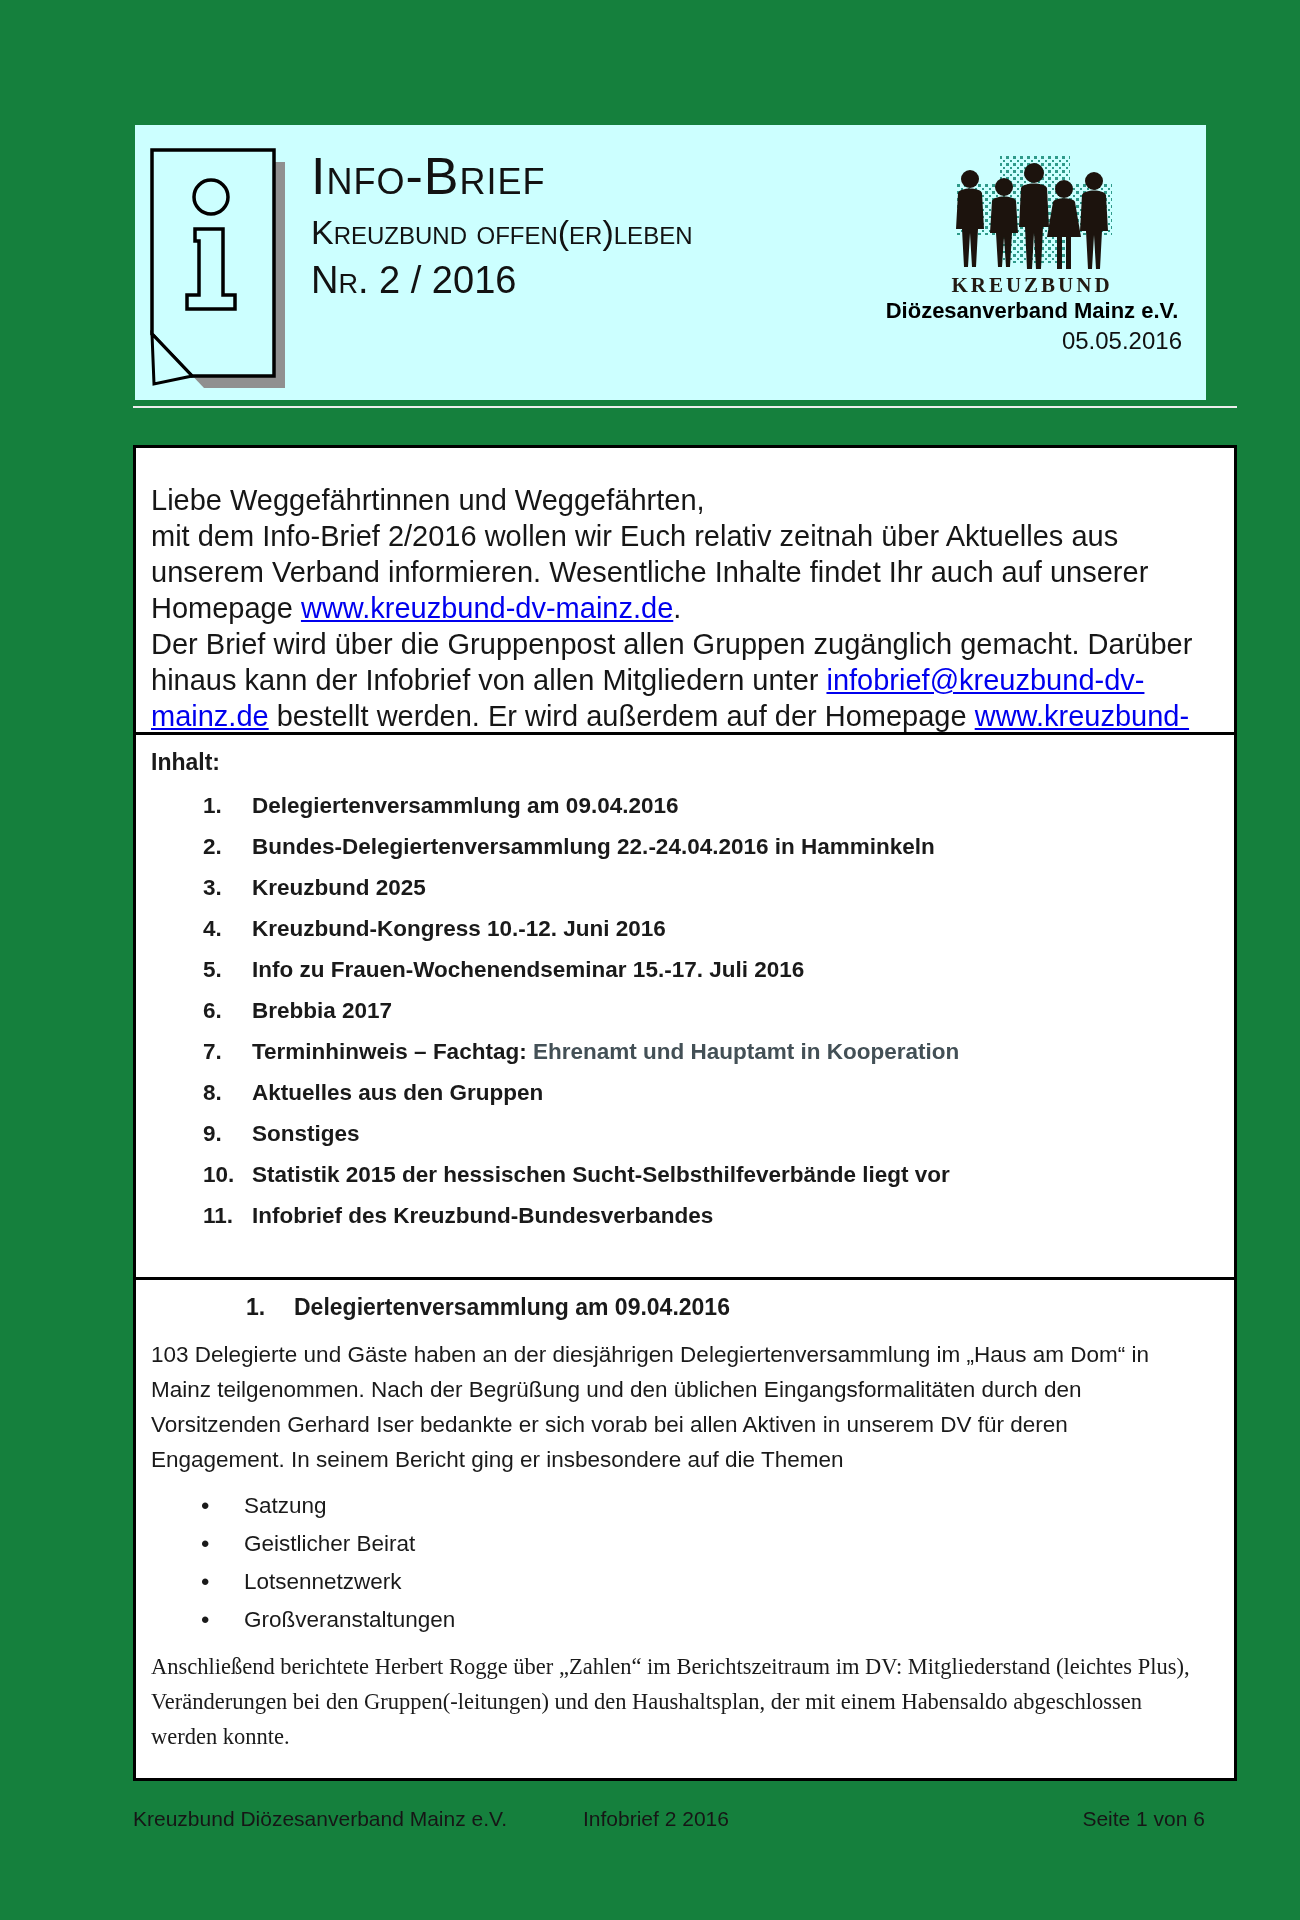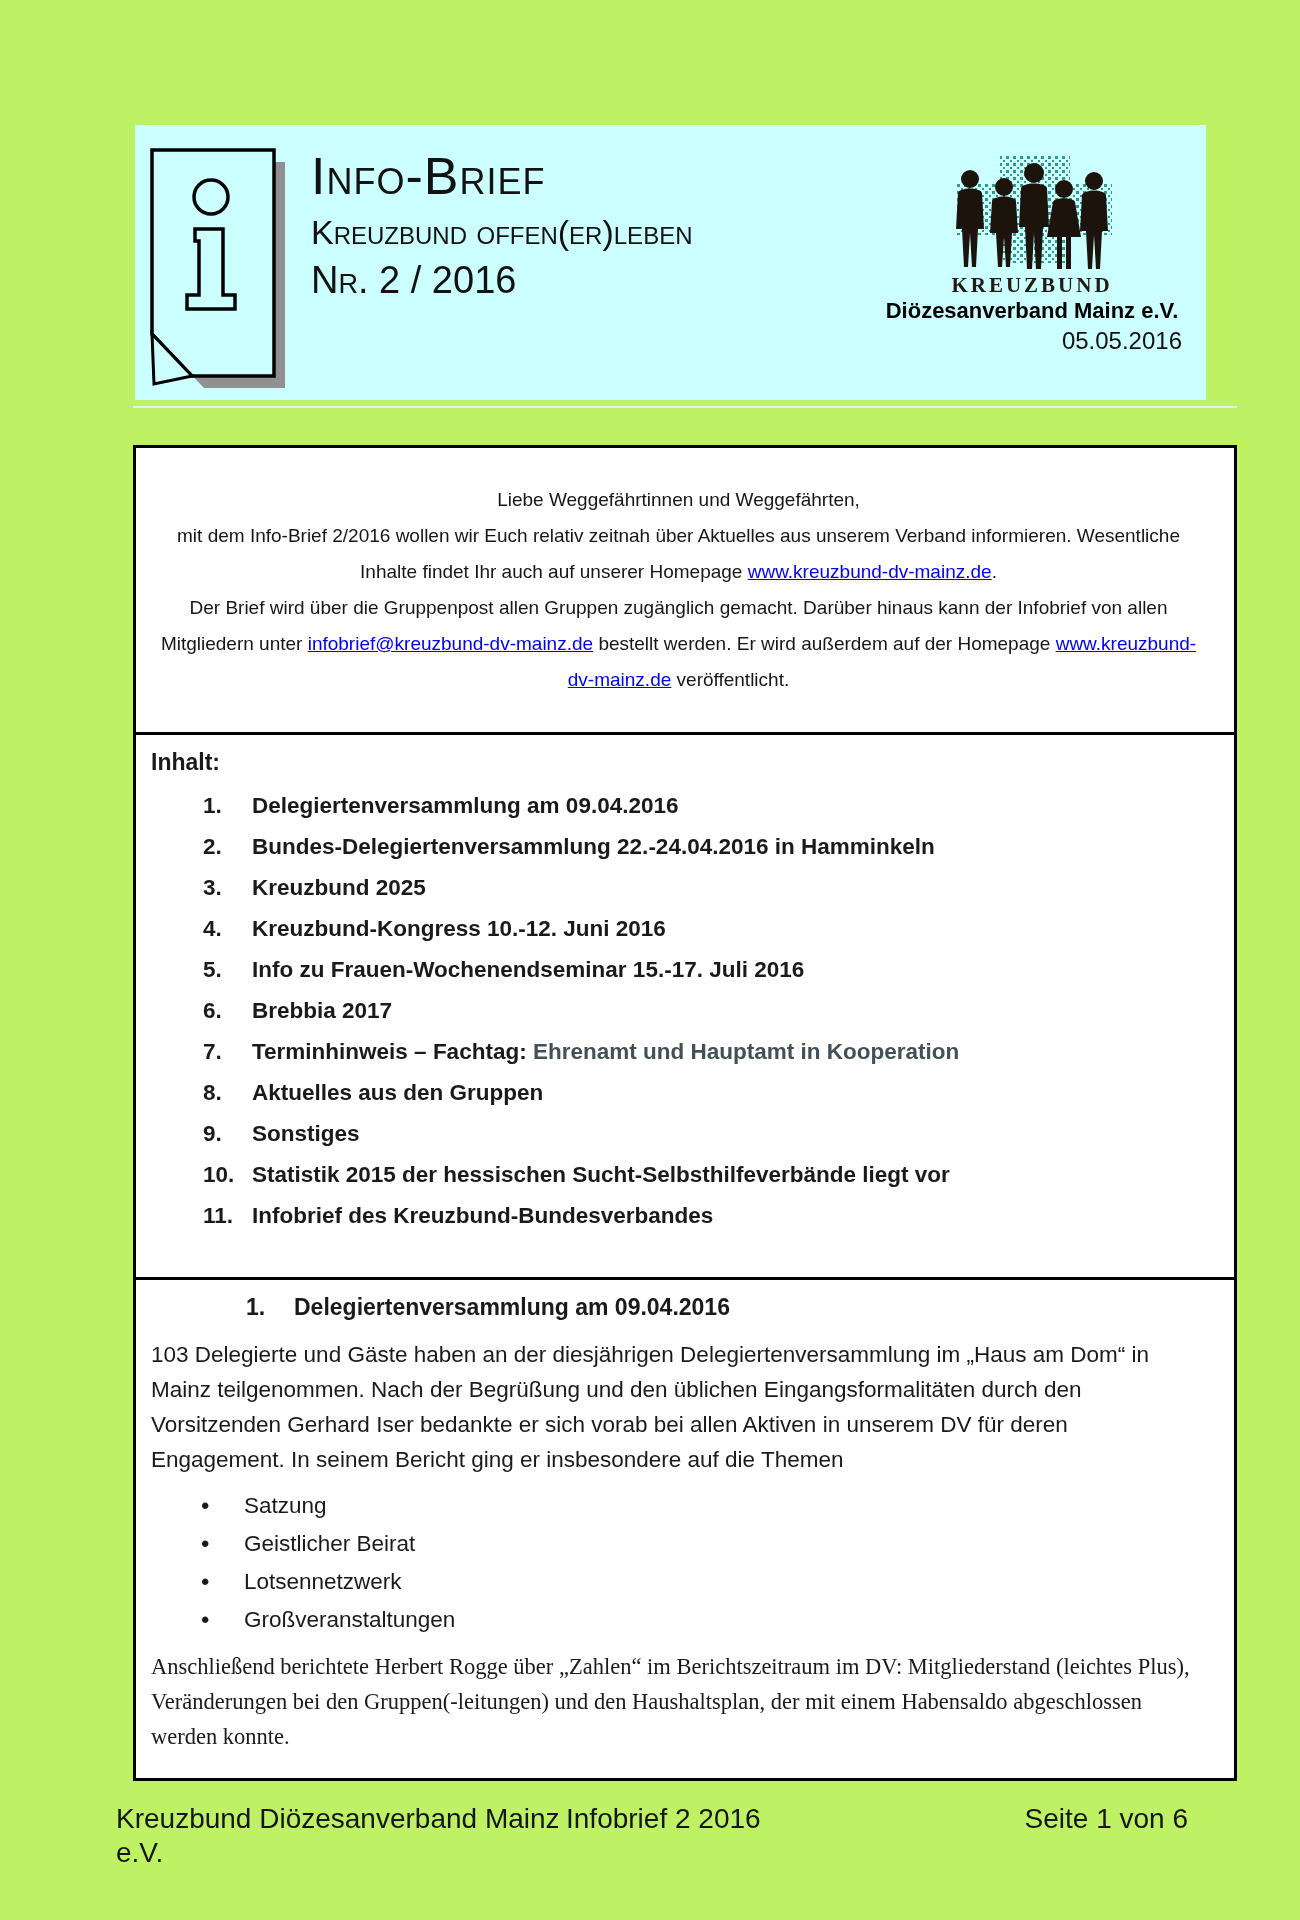--- a/index.html
+++ b/index.html
@@ -1,18 +1,18 @@
 <!DOCTYPE html>
 <html><head>
 <meta charset="utf-8">
 <style>
   * { margin:0; padding:0; box-sizing:border-box; }
   html,body { background:#ffffff; }
   body { font-family:"Liberation Sans","DejaVu Sans",sans-serif; color:#1a1a1a; }
-  .page { position:relative; width:1300px; height:1920px; background:#bef264; overflow:hidden; }
+  .page { position:relative; width:1300px; height:1920px; background:#15803d; overflow:hidden; }
 
   
   .header { position:absolute; left:135px; top:125px; width:1071px; height:275px; background:#ccffff; }
   .header-underline { position:absolute; left:133px; top:406px; width:1104px; height:2px; background:#ededed; }
   .info-icon { position:absolute; left:10px; top:20px; }
   .titles { position:absolute; left:176px; top:18px; }
   .doc-title { font-variant:small-caps; font-size:52px; line-height:66px; letter-spacing:1px; color:#121212; }
   .doc-subtitle { font-variant:small-caps; font-size:34px; line-height:46px; color:#121212; }
   .doc-issue { font-variant:small-caps; font-size:38px; line-height:50px; color:#121212; }
   .brand { position:absolute; top:24px; right:18px; width:312px; text-align:center; }
@@ -22,42 +22,42 @@
   .brand-date { font-size:24px; line-height:32px; text-align:right; padding-right:6px; color:#111; }
 
   
   .doc { position:absolute; left:133px; top:445px; width:1104px; }
   .box { border:3px solid #000; background:#fff; overflow:hidden; }
   .box + .box { margin-top:-3px; }
   .box-intro { height:290px; padding:34px 28px 0 15px; }
   .box-toc   { height:548px; padding:10px 28px 0 15px; }
   .box-sec   { height:504px; padding:10px 28px 0 15px; }
 
-  .body-text { font-size:19px; line-height:36px; color:#161616;text-align:center; }
+  .body-text { font-size:29px; line-height:36px; color:#161616; }
   .link { color:#0000ee; text-decoration:underline; }
 
   
   .toc-title { font-weight:bold; font-size:23px; line-height:34px; margin-bottom:6px; }
   .toc-row { display:flex; padding-left:52px; font-weight:bold; font-size:22.5px; line-height:41px; }
   .toc-num { width:49px; flex:0 0 49px; }
   .toc-text { flex:1; }
   .toc-accent { }
 
   
   .sec-heading { display:flex; padding-left:95px; font-weight:bold; font-size:23px; line-height:34px; margin-bottom:13px; }
   .sec-heading .sec-num { width:48px; flex:0 0 48px; }
   .sec-para { font-size:22.5px; line-height:35px; }
   .bullets { margin:10px 0 10px 0; }
   .bullet-row { display:flex; padding-left:50px; font-size:22.5px; line-height:37px; }
   .bullet-dot { width:43px; flex:0 0 43px; }
   .bullet-dot::before { content:"•"; font-size:24px; }
   .sec-para-last { margin-top:10px;font-family:Liberation Serif, serif; }
 
   
-  .footer { position:absolute; left:116px; top:1802px; width:1072px; display:flex; font-size:28px; line-height:34px; color:#161616; }
+  .footer { position:absolute; left:133px; top:1802px; width:1072px; display:flex; font-size:21px; line-height:34px; color:#161616; }
   .footer-left { width:450px; flex:0 0 450px; }
   .footer-mid { flex:1; text-align:left; }
   .footer-right { text-align:right; }
 </style>
 </head>
 <body>
 
 <div class="page">
 
   <div class="header">

